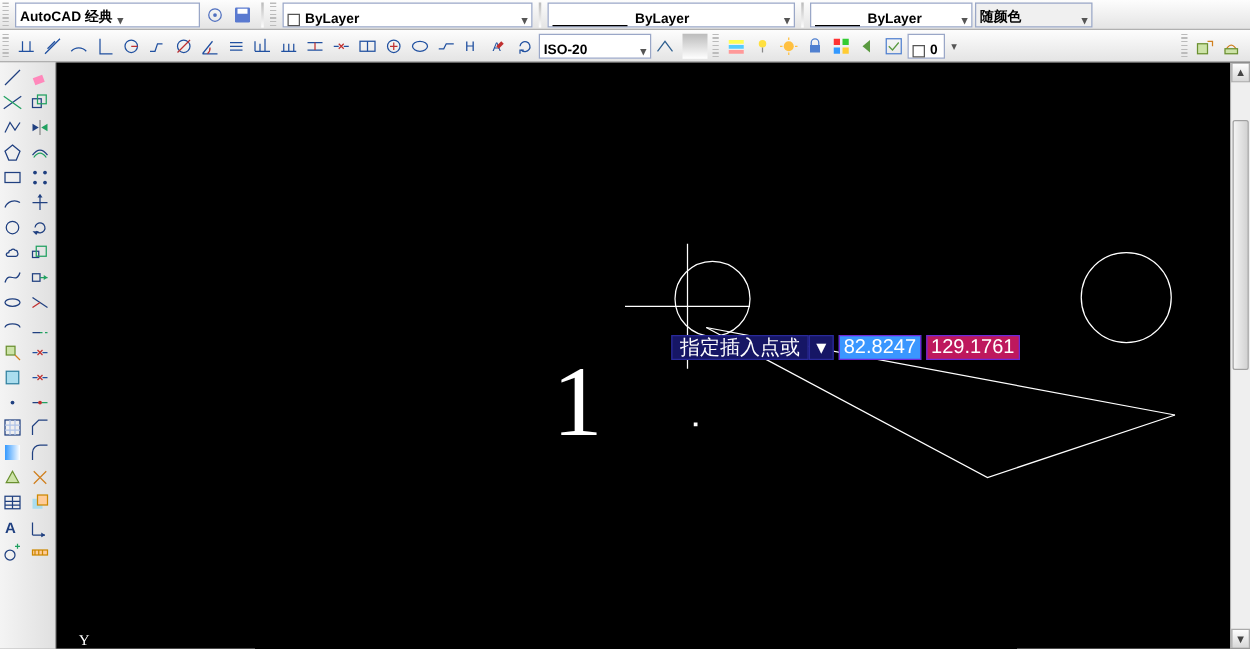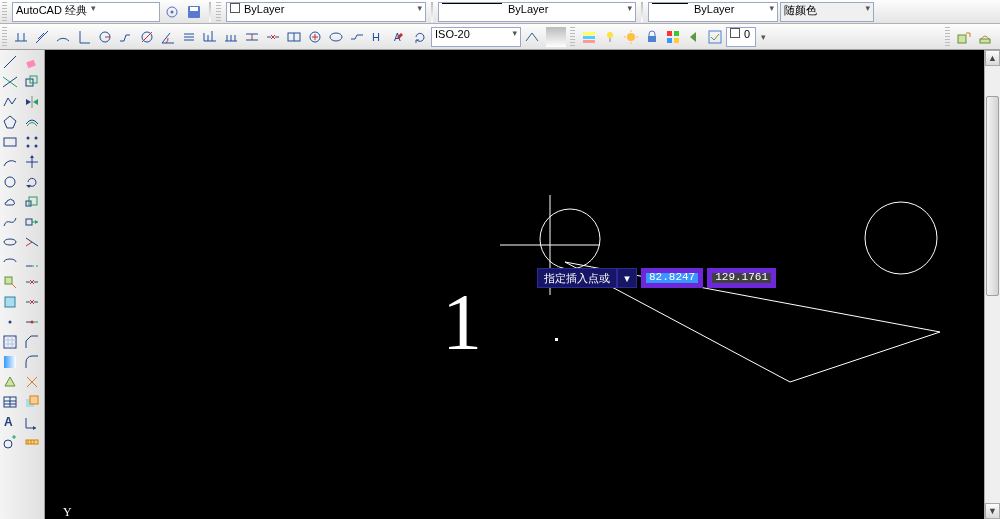--- a/index.html
+++ b/index.html
@@ -22,27 +22,28 @@
     border-bottom: 1px solid #b0b0b0;
     padding-left: 2px;
     gap: 2px;
   }
   .grip {
     width: 5px; height: 20px;
     background: repeating-linear-gradient(#bbb, #bbb 1px, transparent 1px, transparent 3px);
     margin-right: 3px;
   }
   .combo {
-    display: flex; align-items: flex-start;
+    display: flex; align-items: flex-end;
     height: 20px;
     background: #fff;
     border: 1px solid #9aa7c7;
     padding: 0 3px;
     font-size: 11px;
     color: #000;
+    font-weight: bold;
   }
   .combo .chev {
     margin-left: 4px;
     color: #555;
     font-size: 9px;
   }
   .ws-combo { width: 148px; }
   .layer-combo { width: 200px; }
   .lt-combo { width: 198px; }
   .lw-combo { width: 130px; }
@@ -108,49 +109,48 @@
     background: #000;
     overflow: hidden;
   }
   .canvas svg { position: absolute; inset: 0; }
 
   
   .dyn {
     position: absolute;
     display: flex; align-items: stretch;
     height: 20px;
-    font-size: 11px;
+    font-size: 16px;
   }
   .dyn .lbl {
     background: #161665;
     color: #fff;
     padding: 2px 6px;
     border: 1px solid #2a2a9a;
     display: flex; align-items: center;
     gap: 4px;
   }
   .dyn .iconcell {
     background: #161665;
     border: 1px solid #2a2a9a;
     width: 20px;
     display: flex; align-items: center; justify-content: center;
     color: #fff;
   }
   .dyn .val {
-    border: 5px solid #6d28d9;
+    border: 1px solid #6d28d9;
     display: flex; align-items: flex-end;
     padding: 0 3px;
-    font-family: Liberation Mono, monospace;
   }
   .dyn .val.active {
     background: #3a97ff;
     color: #fff;
   }
   .dyn .val.inactive {
-    background: #404040;
+    background: #be185d;
     color: #fff;
   }
   .dyn .gap { width: 4px; }
 
   
   .ucs {
     position: absolute;
     left: 14px; bottom: 8px;
     color: #fff;
     font-family: serif;

